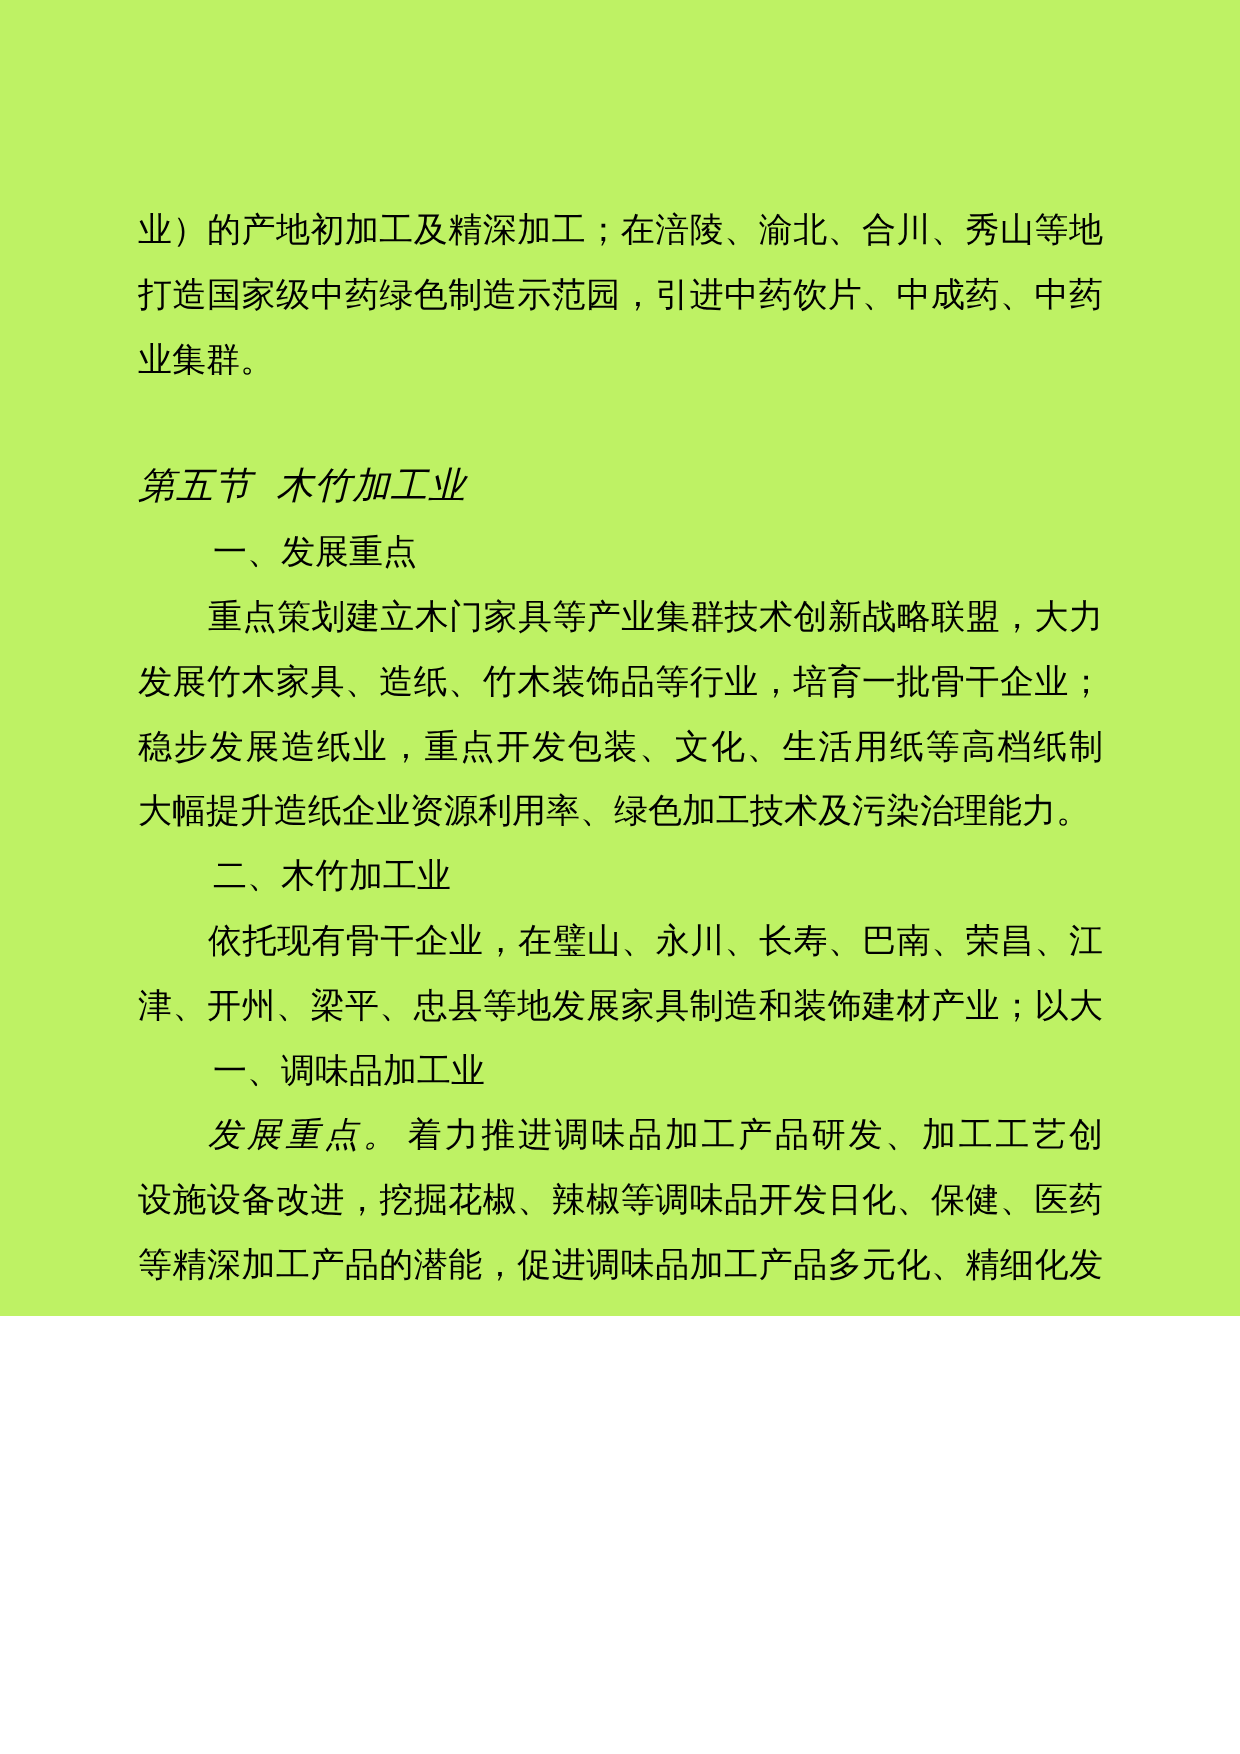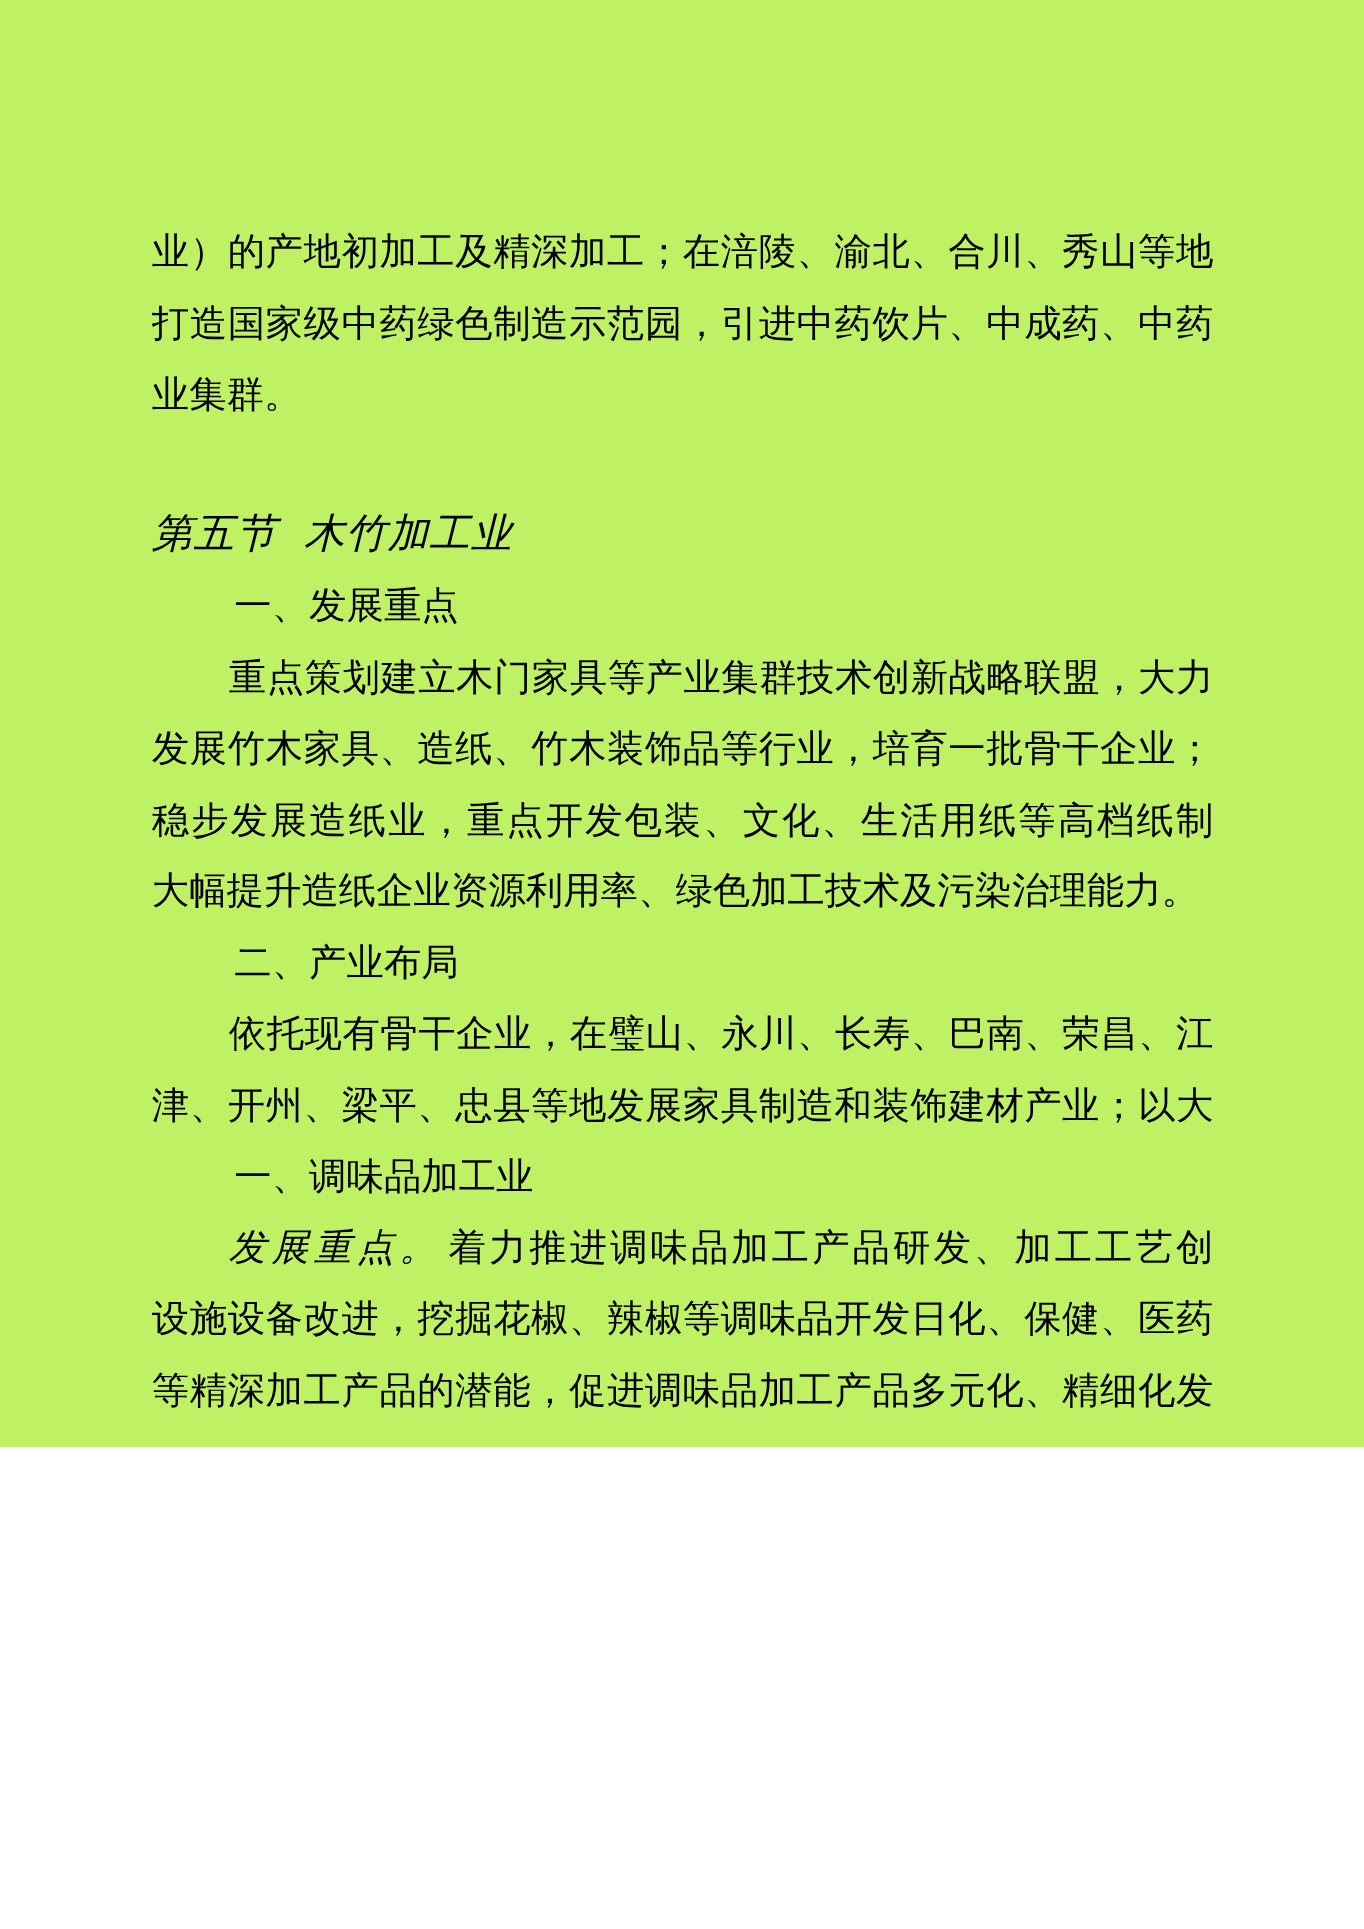--- a/index.html
+++ b/index.html
@@ -87,21 +87,21 @@
 
     <div class="subhead">一、发展重点</div>
 
     <div class="para">
       <div class="line indent">重点策划建立木门家具等产业集群技术创新战略联盟，大力</div>
       <div class="line">发展竹木家具、造纸、竹木装饰品等行业，培育一批骨干企业；</div>
       <div class="line">稳步发展造纸业，重点开发包装、文化、生活用纸等高档纸制品；</div>
       <div class="line last">大幅提升造纸企业资源利用率、绿色加工技术及污染治理能力。</div>
     </div>
 
-    <div class="subhead">二、产业布局</div>
+    <div class="subhead">二、木竹加工业</div>
 
     <div class="para">
       <div class="line indent">依托现有骨干企业，在璧山、永川、长寿、巴南、荣昌、江</div>
       <div class="line">津、开州、梁平、忠县等地发展家具制造和装饰建材产业；以大</div>
     </div>
 
 
     <div class="subhead">一、调味品加工业</div>
 
     <div class="para">

